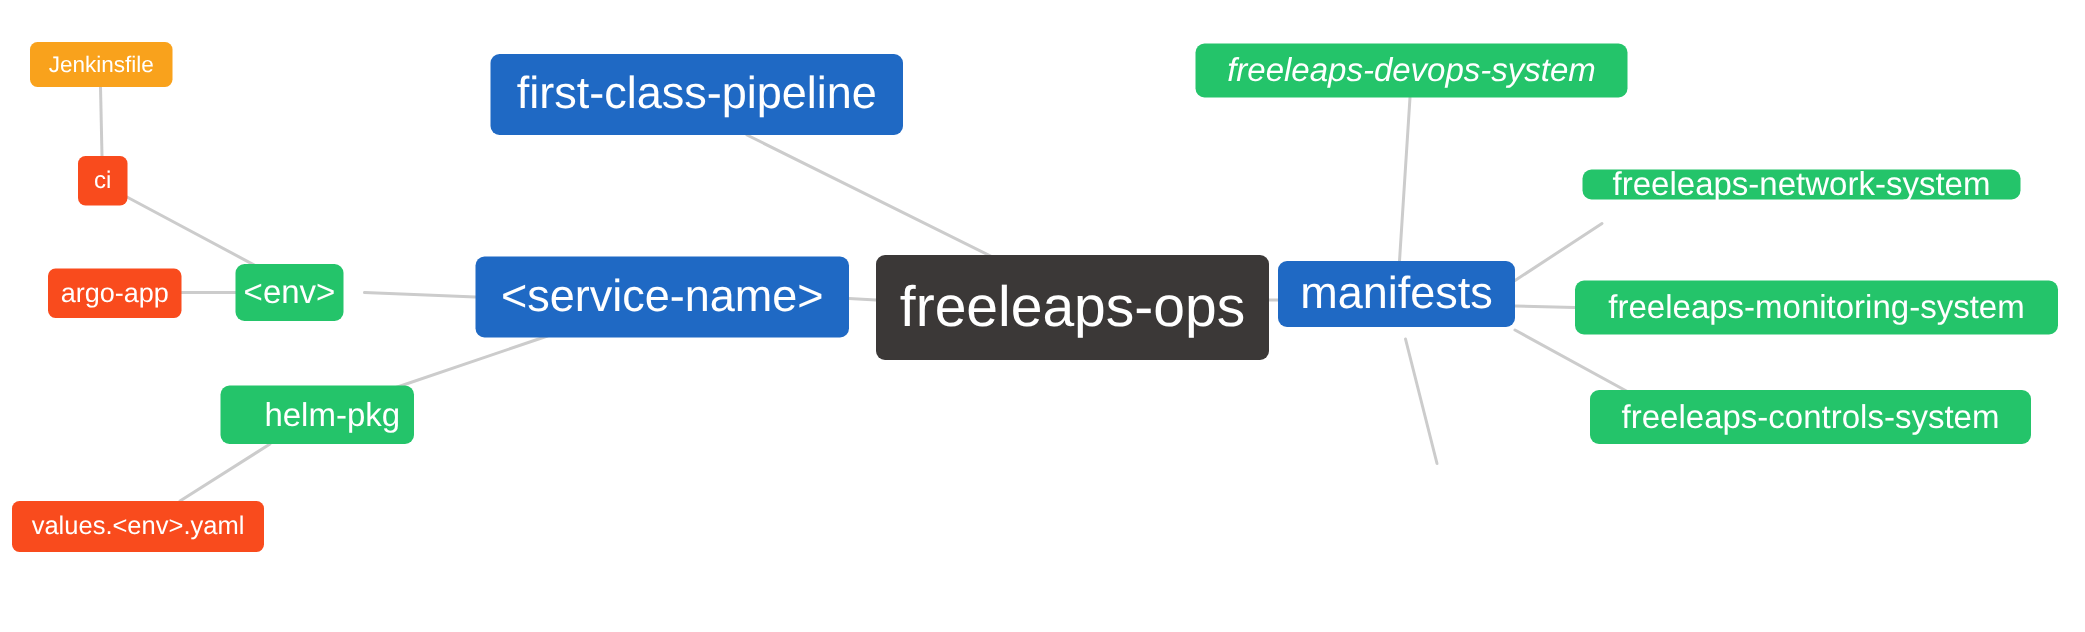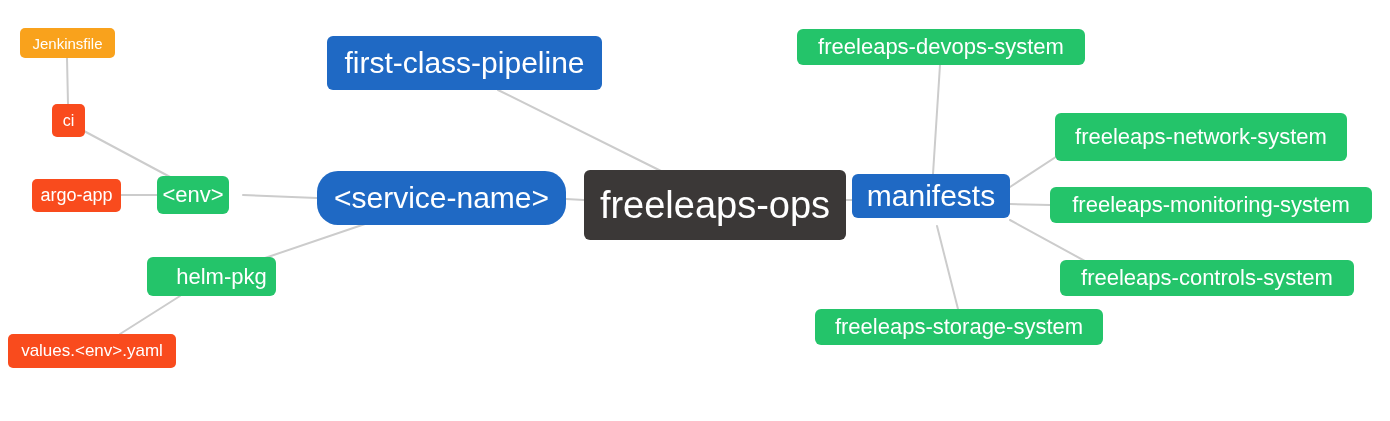--- a/index.html
+++ b/index.html
@@ -42,25 +42,25 @@
   .c-red    { background: #f94b1d; }
   .c-dark   { background: #3b3837; }
 
   .n-jenkinsfile          { left: 20px;   top: 28px;  width: 95px;  height: 30px; font-size: 15px; border-radius: 5px; }
   .n-ci                   { left: 52px;   top: 104px; width: 33px;  height: 33px; font-size: 16px; border-radius: 5px; }
   .n-argo-app             { left: 32px;   top: 179px; width: 89px;  height: 33px; font-size: 18px; border-radius: 5px; }
   .n-env                  { left: 157px;  top: 176px; width: 72px;  height: 38px; font-size: 22px; }
   .n-helm-pkg             { left: 147px;  top: 257px; width: 129px; height: 39px; font-size: 22px; padding-left: 20px; }
   .n-values-env-yaml      { left: 8px;    top: 334px; width: 168px; height: 34px; font-size: 17px; border-radius: 5px; }
   .n-first-class-pipeline { left: 315px;  top: 36px;  width: 275px; height: 54px; font-size: 30px; margin-left: 12px; }
-  .n-service-name         { left: 317px;  top: 171px; width: 249px; height: 54px; font-size: 30px; border-radius: 21px; }
+  .n-service-name         { left: 317px;  top: 171px; width: 249px; height: 54px; font-size: 30px; }
   .n-freeleaps-ops        { left: 584px;  top: 170px; width: 262px; height: 70px; font-size: 38px; }
   .n-manifests            { left: 852px;  top: 174px; width: 158px; height: 44px; font-size: 30px; }
-  .n-devops-system        { left: 797px;  top: 29px;  width: 288px; height: 36px; font-size: 22px; }
-  .n-network-system       { left: 1055px; top: 113px; width: 292px; height: 48px; font-size: 22px; }
+  .n-devops-system        { left: 797px;  top: 29px;  width: 288px; height: 36px; font-size: 22px; font-style: italic; }
+  .n-network-system       { left: 1055px; top: 113px; width: 292px; height: 20px; font-size: 22px; }
   .n-monitoring-system    { left: 1050px; top: 187px; width: 322px; height: 36px; font-size: 22px; }
   .n-controls-system      { left: 1060px; top: 260px; width: 294px; height: 36px; font-size: 22px; }
   .n-storage-system       { left: 815px;  top: 309px; width: 288px; height: 36px; font-size: 22px; }
 </style>
 </head>
 <body>
 
 <div class="canvas">
 
   <svg class="edges" viewBox="0 0 1390 421" xmlns="http://www.w3.org/2000/svg">
@@ -87,15 +87,14 @@
   <div class="node c-green  n-helm-pkg">helm-pkg</div>
   <div class="node c-red    n-values-env-yaml">values.&lt;env&gt;.yaml</div>
   <div class="node c-blue   n-first-class-pipeline">first-class-pipeline</div>
   <div class="node c-blue   n-service-name">&lt;service-name&gt;</div>
   <div class="node c-dark   n-freeleaps-ops">freeleaps-ops</div>
   <div class="node c-blue   n-manifests">manifests</div>
   <div class="node c-green  n-devops-system">freeleaps-devops-system</div>
   <div class="node c-green  n-network-system">freeleaps-network-system</div>
   <div class="node c-green  n-monitoring-system">freeleaps-monitoring-system</div>
   <div class="node c-green  n-controls-system">freeleaps-controls-system</div>
-  <div class="node c-green  n-storage-system">freeleaps-storage-system</div>
 
 </div>
 
 </body></html>

